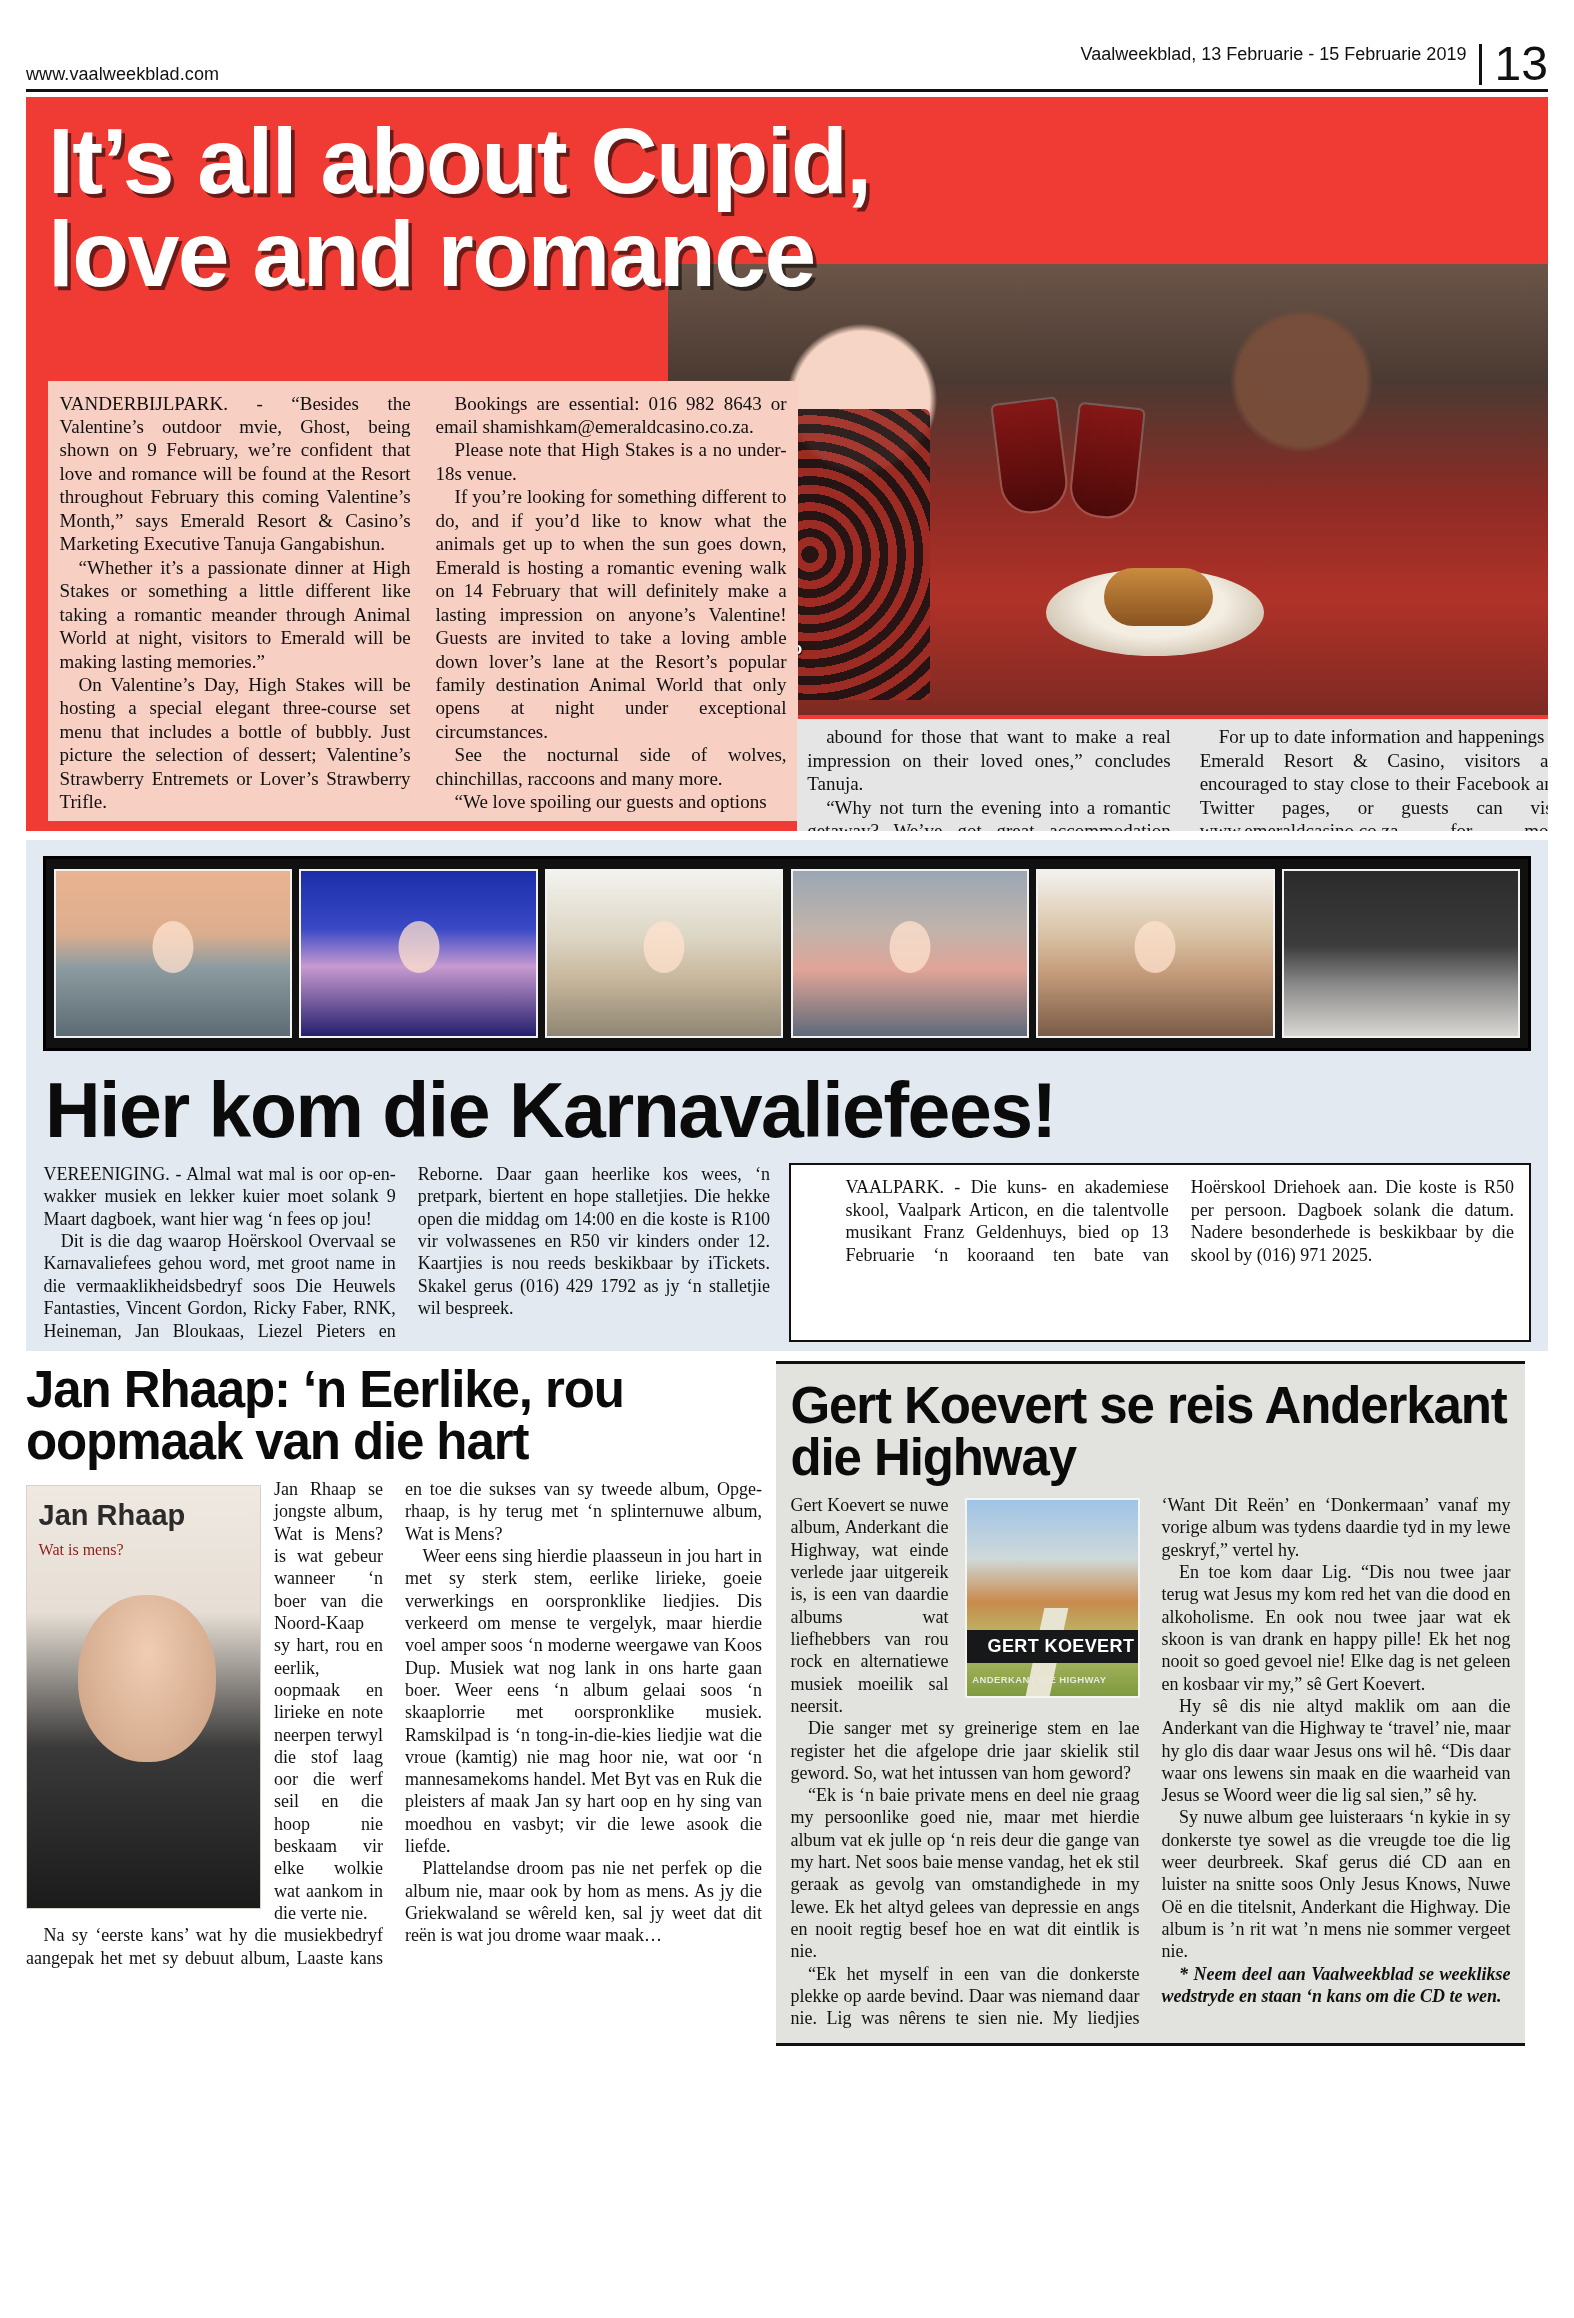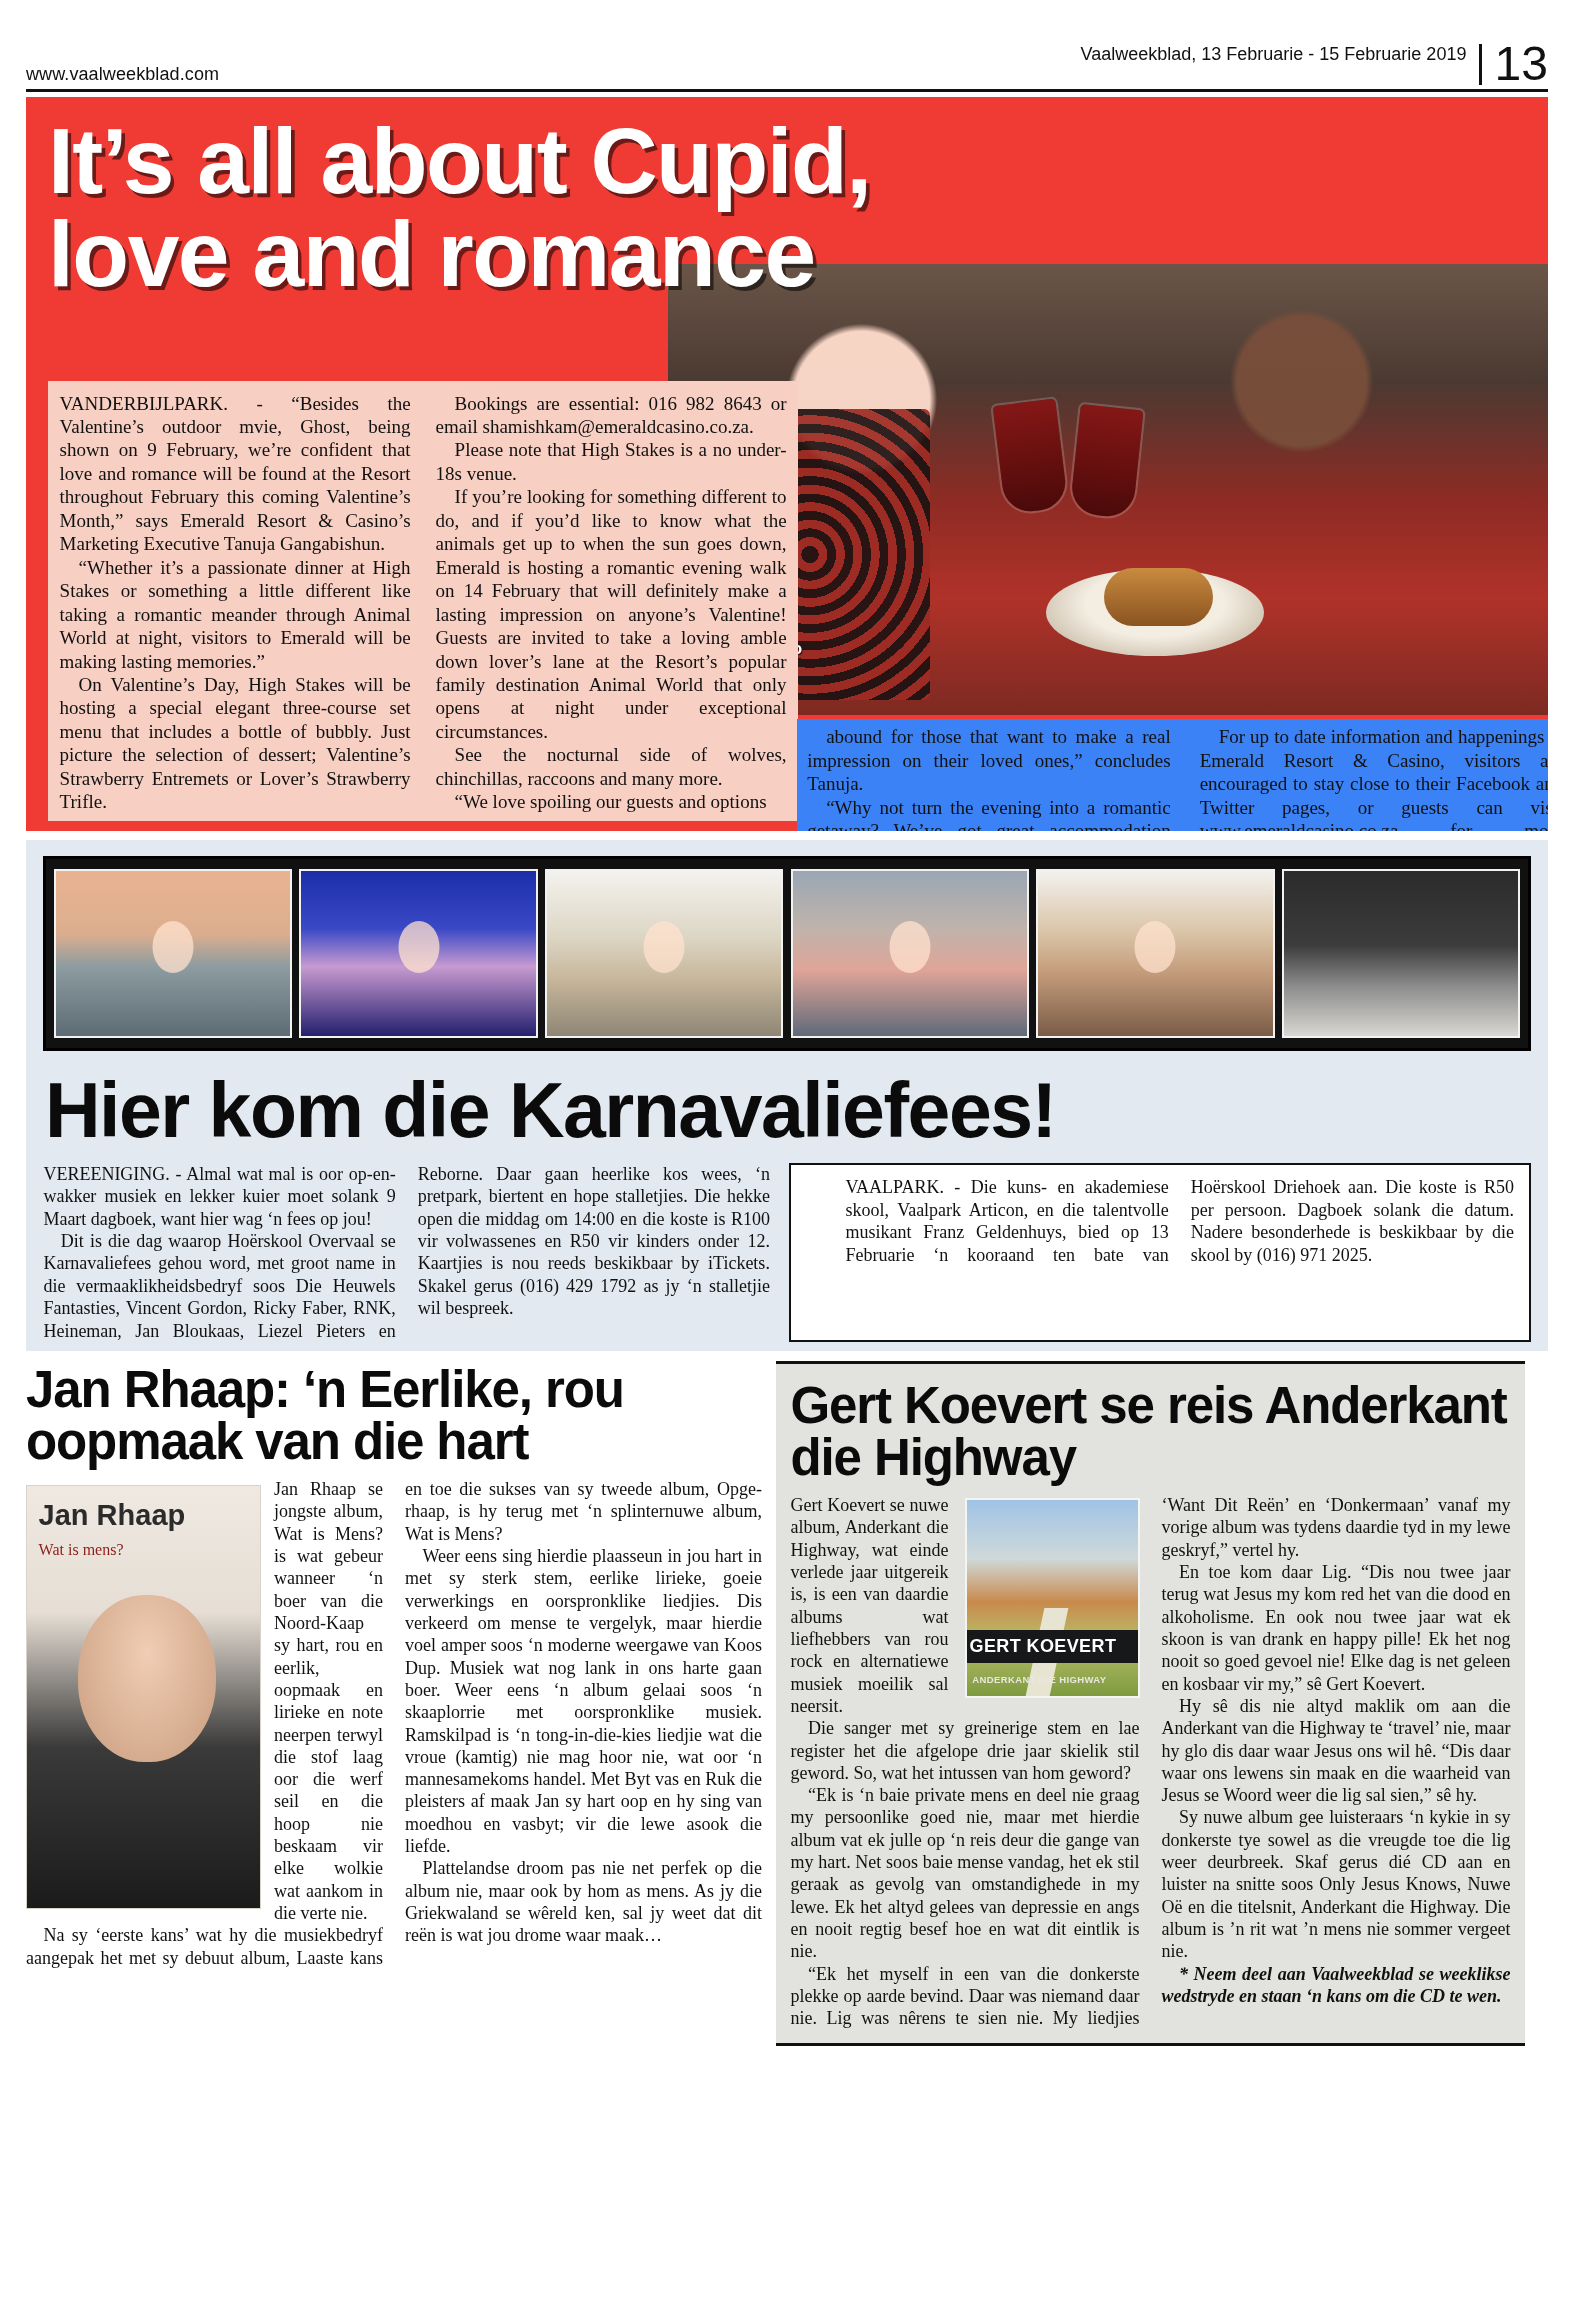--- a/index.html
+++ b/index.html
@@ -51,21 +51,21 @@
   .hero-caption{
     position:absolute;left:640px;top:542px;z-index:5;
     font-family:"Liberation Sans",sans-serif;font-weight:700;font-size:16.7px;color:#fff;
     text-shadow:0.7px 0.7px 1.5px rgba(0,0,0,.9);
   }
   .hero-text{position:absolute;left:22px;top:284px;width:727px;z-index:6;
     background:#f7cfc3;padding:10.2px 11.6px 7.3px 11.6px;
     column-count:2;column-gap:25px;
     font-size:19px;line-height:1.235;text-align:justify;}
   .hero-text-lower{position:absolute;left:771px;top:622px;width:756px;z-index:6;
-    background:#3b82f6;padding:5.8px 10.2px;
+    background:#e5e5e5;padding:5.8px 10.2px;
     column-count:2;column-gap:29px;
     font-size:19px;line-height:1.235;text-align:justify;}
   .hero-text p,.hero-text-lower p{margin:0;text-indent:19px;}
   .hero-text p:first-child{text-indent:0;}
 
   
   .band{margin-top:8.7px;background:#e3e9f0;padding:16px 17.4px 8.7px 17.4px;}
   .filmstrip{background:#111;border:3.6px solid #000;padding:10.2px 7.3px;display:flex;gap:7.3px;height:169px;}
   .frame{flex:1;border:2.9px solid #f2f2f2;position:relative;overflow:hidden;background:#888;}
   .f1{background:linear-gradient(180deg,#e9b391 0%,#dcae8e 38%,#8d9ca0 58%,#5d6b74 100%);}
@@ -110,21 +110,21 @@
   .cover-jan .sub{position:absolute;left:11.6px;top:54px;font-family:Liberation Serif, serif;
     font-size:16px;color:#8c1f18;}
   .cover-jan .face{position:absolute;left:51px;top:109px;width:138px;height:167px;border-radius:48%;
     background:radial-gradient(ellipse at 50% 35%,#f0cdb4,#c99d7e);}
 
   .cover-gert{float:right;width:171px;height:196px;margin:4.4px 0 7.3px 16px;
     background:linear-gradient(180deg,#9fc3e6 0%,#cfd9da 30%,#c98a4c 52%,#b6bf6a 72%,#7e9a3f 100%);
     border:2.2px solid #f4f4f2;position:relative;shape-outside:margin-box;}
   .cover-gert .bar{position:absolute;left:0;bottom:33px;width:100%;height:33px;background:#16181a;}
   .cover-gert .bar span{color:#fff;font-family:"Liberation Sans",sans-serif;font-weight:700;
-    font-size:18px;line-height:33px;padding-left:3px;letter-spacing:0.4px;}
+    font-size:18px;line-height:33px;padding-left:21px;letter-spacing:0.4px;}
   .cover-gert .bar2{position:absolute;left:0;bottom:11.6px;width:100%;height:19px;}
   .cover-gert .bar2 span{color:#e9e7df;font-family:"Liberation Sans",sans-serif;font-weight:700;
     font-size:9.5px;line-height:19px;padding-left:5.8px;letter-spacing:0.4px;}
   .cover-gert .road{position:absolute;left:40%;top:55%;width:14%;height:45%;background:#e8e4d2;transform:skewX(-12deg);}
   .endnote{font-style:italic;font-weight:700;}
 </style>
 </head>
 <body>
 
 <div class="page">

